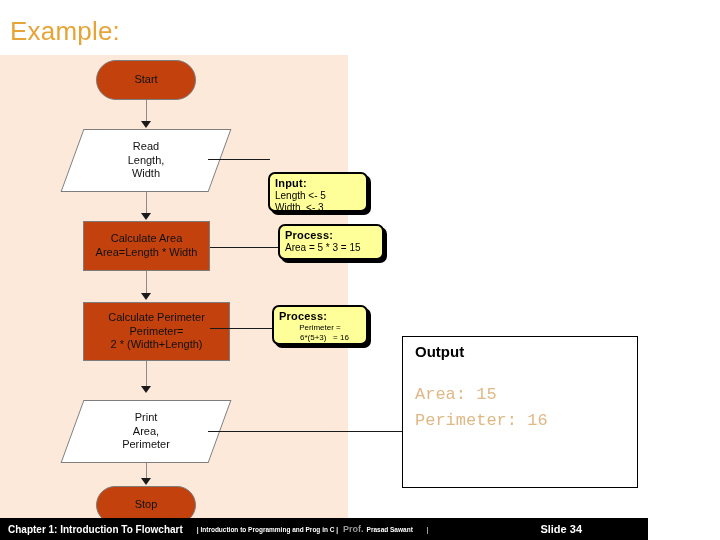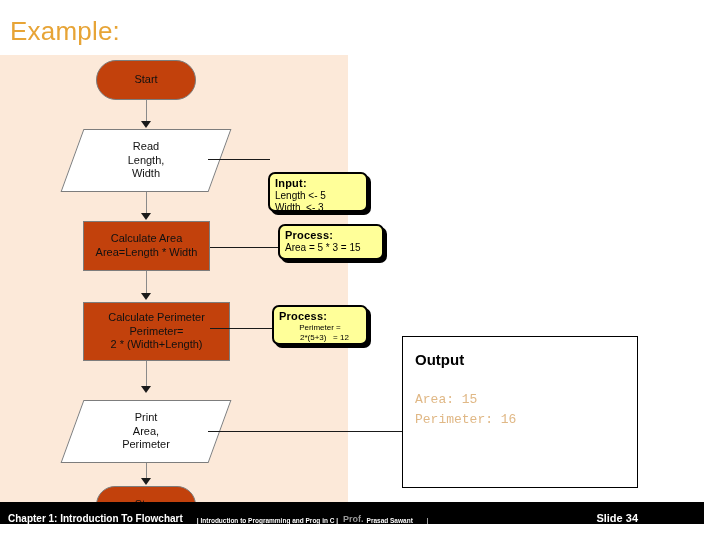--- a/index.html
+++ b/index.html
@@ -138,48 +138,48 @@
   
   #output-box {
     position: absolute;
     left: 402px;
     top: 336px;
     width: 236px;
     height: 152px;
     background: #ffffff;
     border: 1px solid #000000;
     box-sizing: border-box;
-    padding: 14px 12px;
+    padding: 6px 12px;
   }
   #output-box .output-title {
     font-size: 15px;
     font-weight: bold;
     color: #000000;
     font-family: "Liberation Sans", sans-serif;
     margin-bottom: 22px;
   }
   #output-box .output-line {
     font-family: "Liberation Mono", monospace;
-    font-size: 13px;
+    font-size: 17px;
     color: #e0b886;
     line-height: 1.55;
     white-space: pre;
   }
 
   
   #footer {
     position: absolute;
     left: 0;
-    bottom: 16px;
-    width: 704px;
+    bottom: 0;
+    width: 648px;
     height: 22px;
     background: #000000;
     color: #ffffff;
     display: flex;
-    align-items: flex-end;
+    align-items: center;
   }
   #footer .chapter {
     font-size: 10px;
     font-weight: bold;
     margin-left: 8px;
     white-space: nowrap;
     font-family: "Liberation Sans", sans-serif;
   }
   #footer .course {
     font-size: 6.5px;
@@ -289,21 +289,21 @@
   </div>
 
   <div class="note" style="left:278px; top:224px; width:106px; height:36px;">
     <div class="note-title">Process:</div>
     <div class="note-line">Area = 5 * 3 = 15</div>
   </div>
 
   <div class="note small" style="left:272px; top:305px; width:96px; height:40px;">
     <div class="note-title">Process:</div>
     <div class="note-line">Perimeter =</div>
-    <div class="note-line">    2*(5+3)   = 12</div>
+    <div class="note-line">    6*(5+3)   = 16</div>
   </div>
 
   <div id="output-box">
     <div class="output-title">Output</div>
     <div class="output-line">Area: 15</div>
     <div class="output-line">Perimeter: 16</div>
   </div>
 
   <div id="footer">
     <span class="chapter">Chapter 1: Introduction To Flowchart</span>

